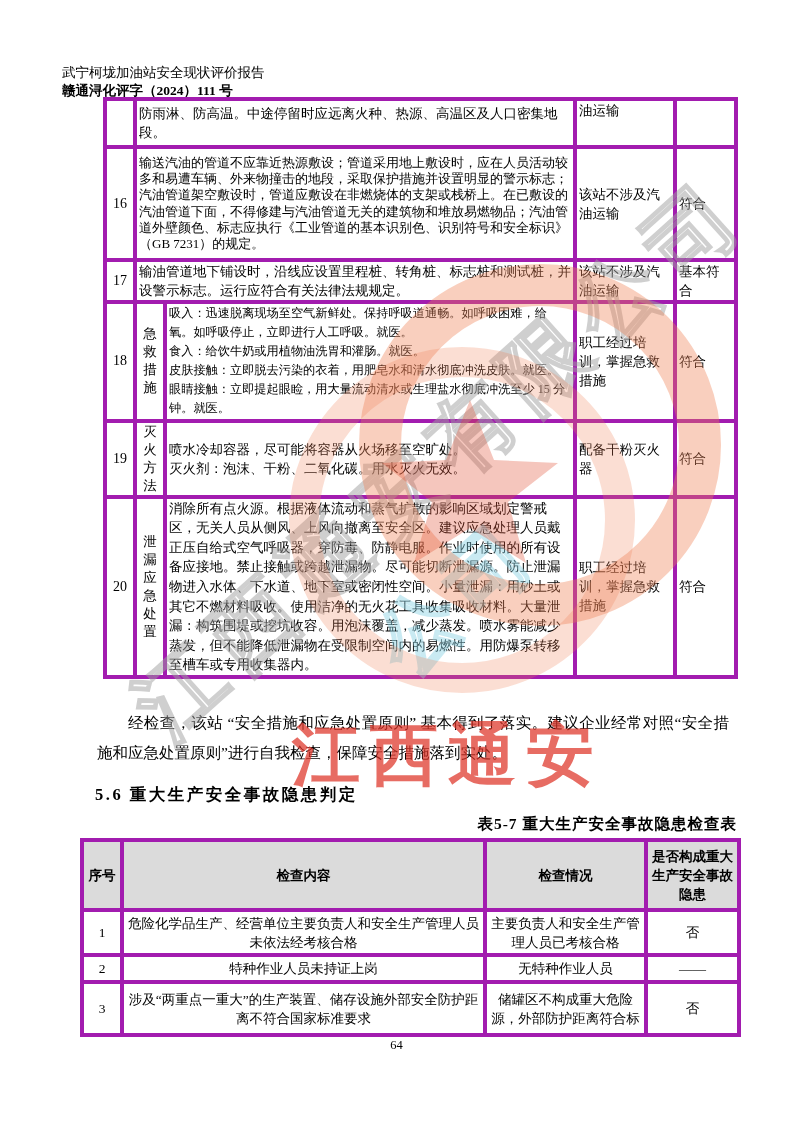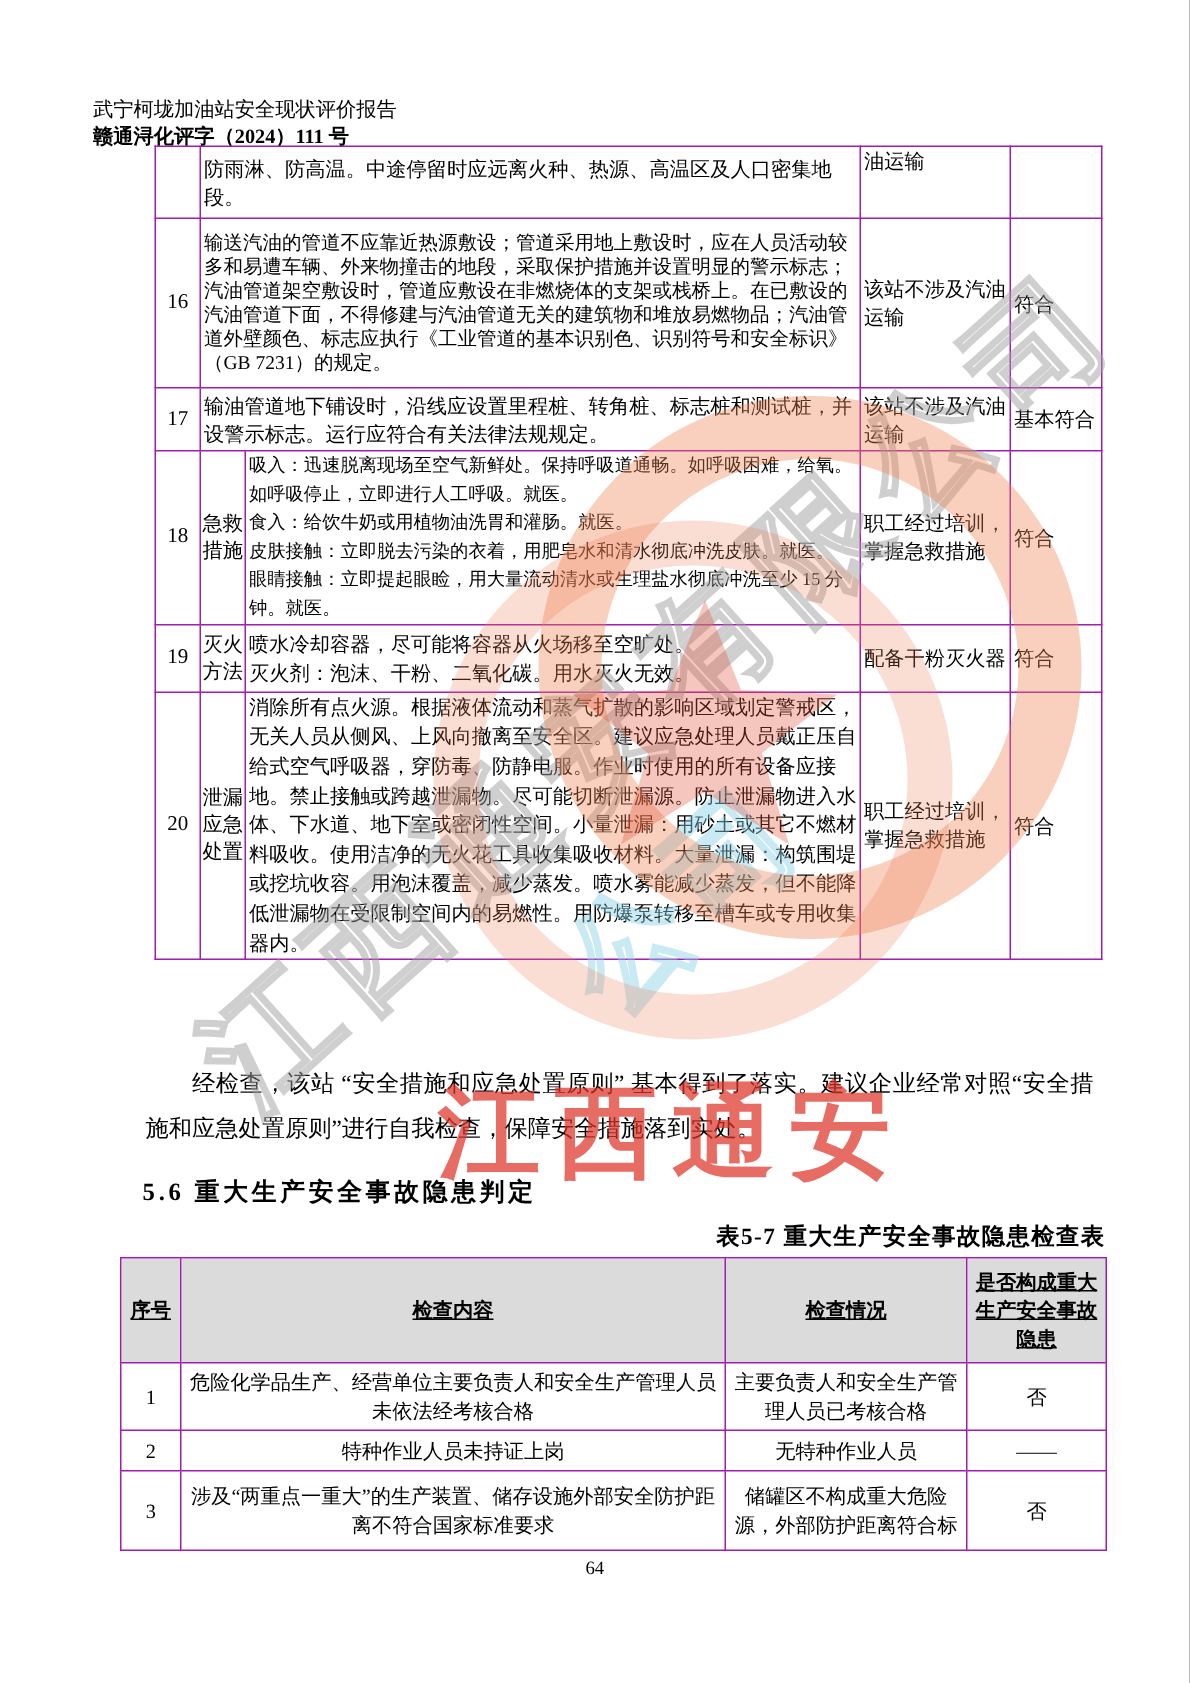--- a/index.html
+++ b/index.html
@@ -4,29 +4,29 @@
 <style>
   html,body{margin:0;padding:0;background:#888;}
   .page{position:relative;width:793px;height:1122px;background:#ffffff;margin:0 auto;
         font-family:"Liberation Serif","DejaVu Serif",serif;color:#000;overflow:hidden;}
   
   .docheader{position:absolute;top:64px;left:62px;width:670px;display:flex;
              justify-content:space-between;font-size:13.5px;flex-direction:column;}
   .docheader .right{font-weight:bold;}
   
   table{border-collapse:collapse;table-layout:fixed;}
-  td,th{border:1px solid #a21caf;padding:0 2px;overflow:hidden;vertical-align:middle;}
+  td,th{border:4px solid #a21caf;padding:0 2px;overflow:hidden;vertical-align:middle;}
   .t1{position:absolute;left:103px;top:97px;width:631px;font-size:13.5px;}
   .t1 .no{text-align:center;font-weight:normal;font-size:14px;}
   .t1 .lbl{text-align:center;white-space:pre-line;line-height:18px;padding:0;}
   .t1 .content{text-align:left;white-space:pre-line;}
   .t1 .sit,.t1 .res{text-align:left;line-height:19px;}
   .t1 .section td{font-weight:bold;text-align:center;font-size:14.5px;}
   .t2{position:absolute;left:80px;top:838px;width:657px;font-size:13.5px;}
-  .t2 th{background:#dbdbdb;font-weight:bold;text-align:center;line-height:19px;text-decoration:underline;}
+  .t2 th{background:#dbdbdb;font-weight:bold;text-align:center;line-height:19px;}
   .t2 td{text-align:center;line-height:19px;}
   
   .para{position:absolute;left:97px;top:708px;width:632px;font-size:15.5px;
         line-height:30px;text-indent:2em;text-align:justify;}
   .h56{position:absolute;left:95px;top:784px;font-size:16.5px;font-weight:bold;letter-spacing:2.5px;}
   .caption{position:absolute;left:80px;top:814px;width:657px;text-align:right;
            font-size:15.5px;font-weight:bold;letter-spacing:1px;}
   .pagenum{position:absolute;left:0;top:1038px;width:793px;text-align:center;font-size:12.5px;}
   
   .wm{position:absolute;left:0;top:0;width:793px;height:1122px;pointer-events:none;z-index:5;}

